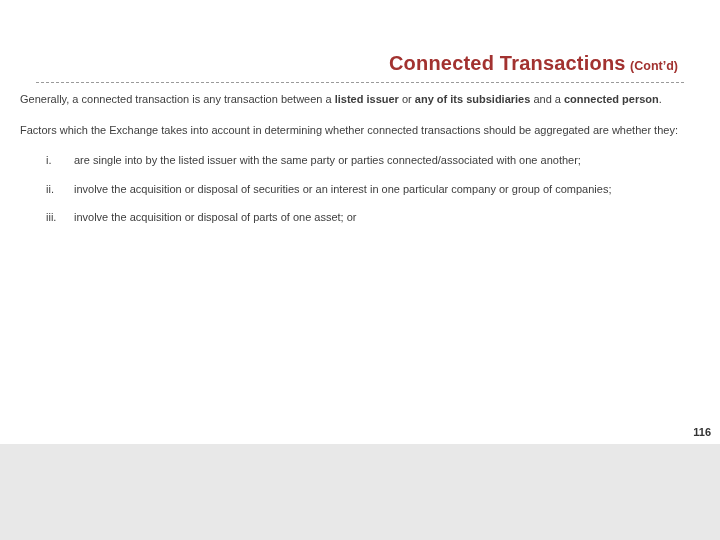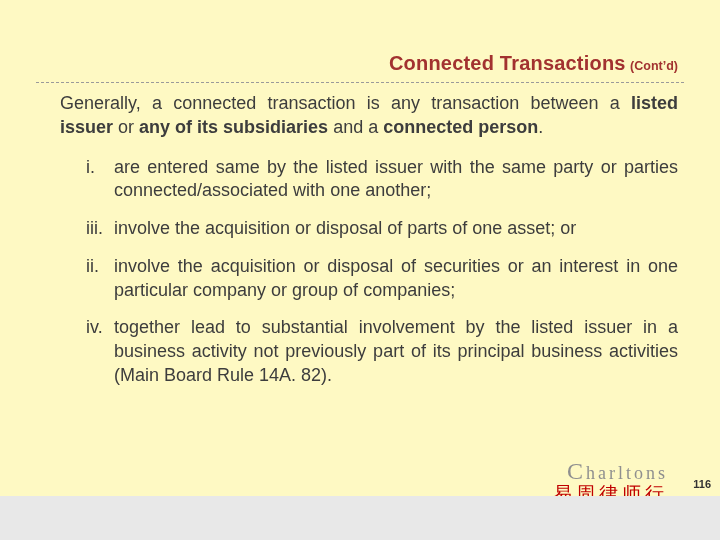--- a/index.html
+++ b/index.html
@@ -1,21 +1,21 @@
 <!DOCTYPE html>
 <html><head>
 <meta charset="utf-8">
 <style>
   html, body { margin: 0; padding: 0; background: #e8e8e8; }
   .slide {
     position: relative;
     width: 720px;
-    height: 496px;
+    height: 444px;
     margin: 0 auto;
-    background: #fef9c3;
+    background: #ffffff;
     font-family: "Liberation Sans", sans-serif;
     color: #3d3d3d;
     overflow: hidden;
     box-sizing: border-box;
   }
   .title-row {
     margin: 52px 42px 0 42px;
     text-align: right;
     white-space: nowrap;
   }
@@ -36,22 +36,22 @@
     margin: 0;
   }
   .divider-top { margin: 7px 36px 0 36px; }
   .divider-bottom {
     position: absolute;
     left: 36px;
     right: 36px;
     top: 500px;
   }
   .body {
-    margin: 9px 42px 0 60px;
-    font-size: 18px;
+    margin: 9px 42px 0 20px;
+    font-size: 11px;
     line-height: 1.32;
     text-align: justify;
   }
   .para { margin: 0 0 16px 0; }
   .bold { font-weight: bold; }
   .num-list { margin: 0 0 0 26px; padding: 0; }
   .num-item {
     display: flex;
     margin: 0 0 14px 0;
   }
@@ -105,37 +105,34 @@
     <span class="title-suffix">(Cont’d)</span>
   </div>
 
   <hr class="dashed-line divider-top">
 
   <div class="body">
 
     <p class="para"><span>Generally, a connected transaction is any transaction between a </span><span class="bold">listed issuer</span><span> or </span><span class="bold">any of its subsidiaries</span><span> and a </span><span class="bold">connected person</span><span>.</span></p>
 
 
+    <p class="para">Factors which the Exchange takes into account in determining whether connected transactions should be aggregated are whether they:</p>
 
     <div class="num-list">
       <div class="num-item">
         <span class="num-label">i.</span>
-        <span class="num-text">are entered same by the listed issuer with the same party or parties connected/associated with one another;</span>
-      </div>
-      <div class="num-item">
-        <span class="num-label">iii.</span>
-        <span class="num-text">involve the acquisition or disposal of parts of one asset; or</span>
+        <span class="num-text">are single into by the listed issuer with the same party or parties connected/associated with one another;</span>
       </div>
       <div class="num-item">
         <span class="num-label">ii.</span>
         <span class="num-text">involve the acquisition or disposal of securities or an interest in one particular company or group of companies;</span>
       </div>
       <div class="num-item">
-        <span class="num-label">iv.</span>
-        <span class="num-text">together lead to substantial involvement by the listed issuer in a business activity not previously part of its principal business activities (Main Board Rule 14A. 82).</span>
+        <span class="num-label">iii.</span>
+        <span class="num-text">involve the acquisition or disposal of parts of one asset; or</span>
       </div>
     </div>
 
 
   </div>
 
   <div class="logo">
     <div class="logo-wordmark">Charltons</div>
     <div class="logo-chinese">易周律师行</div>
   </div>

